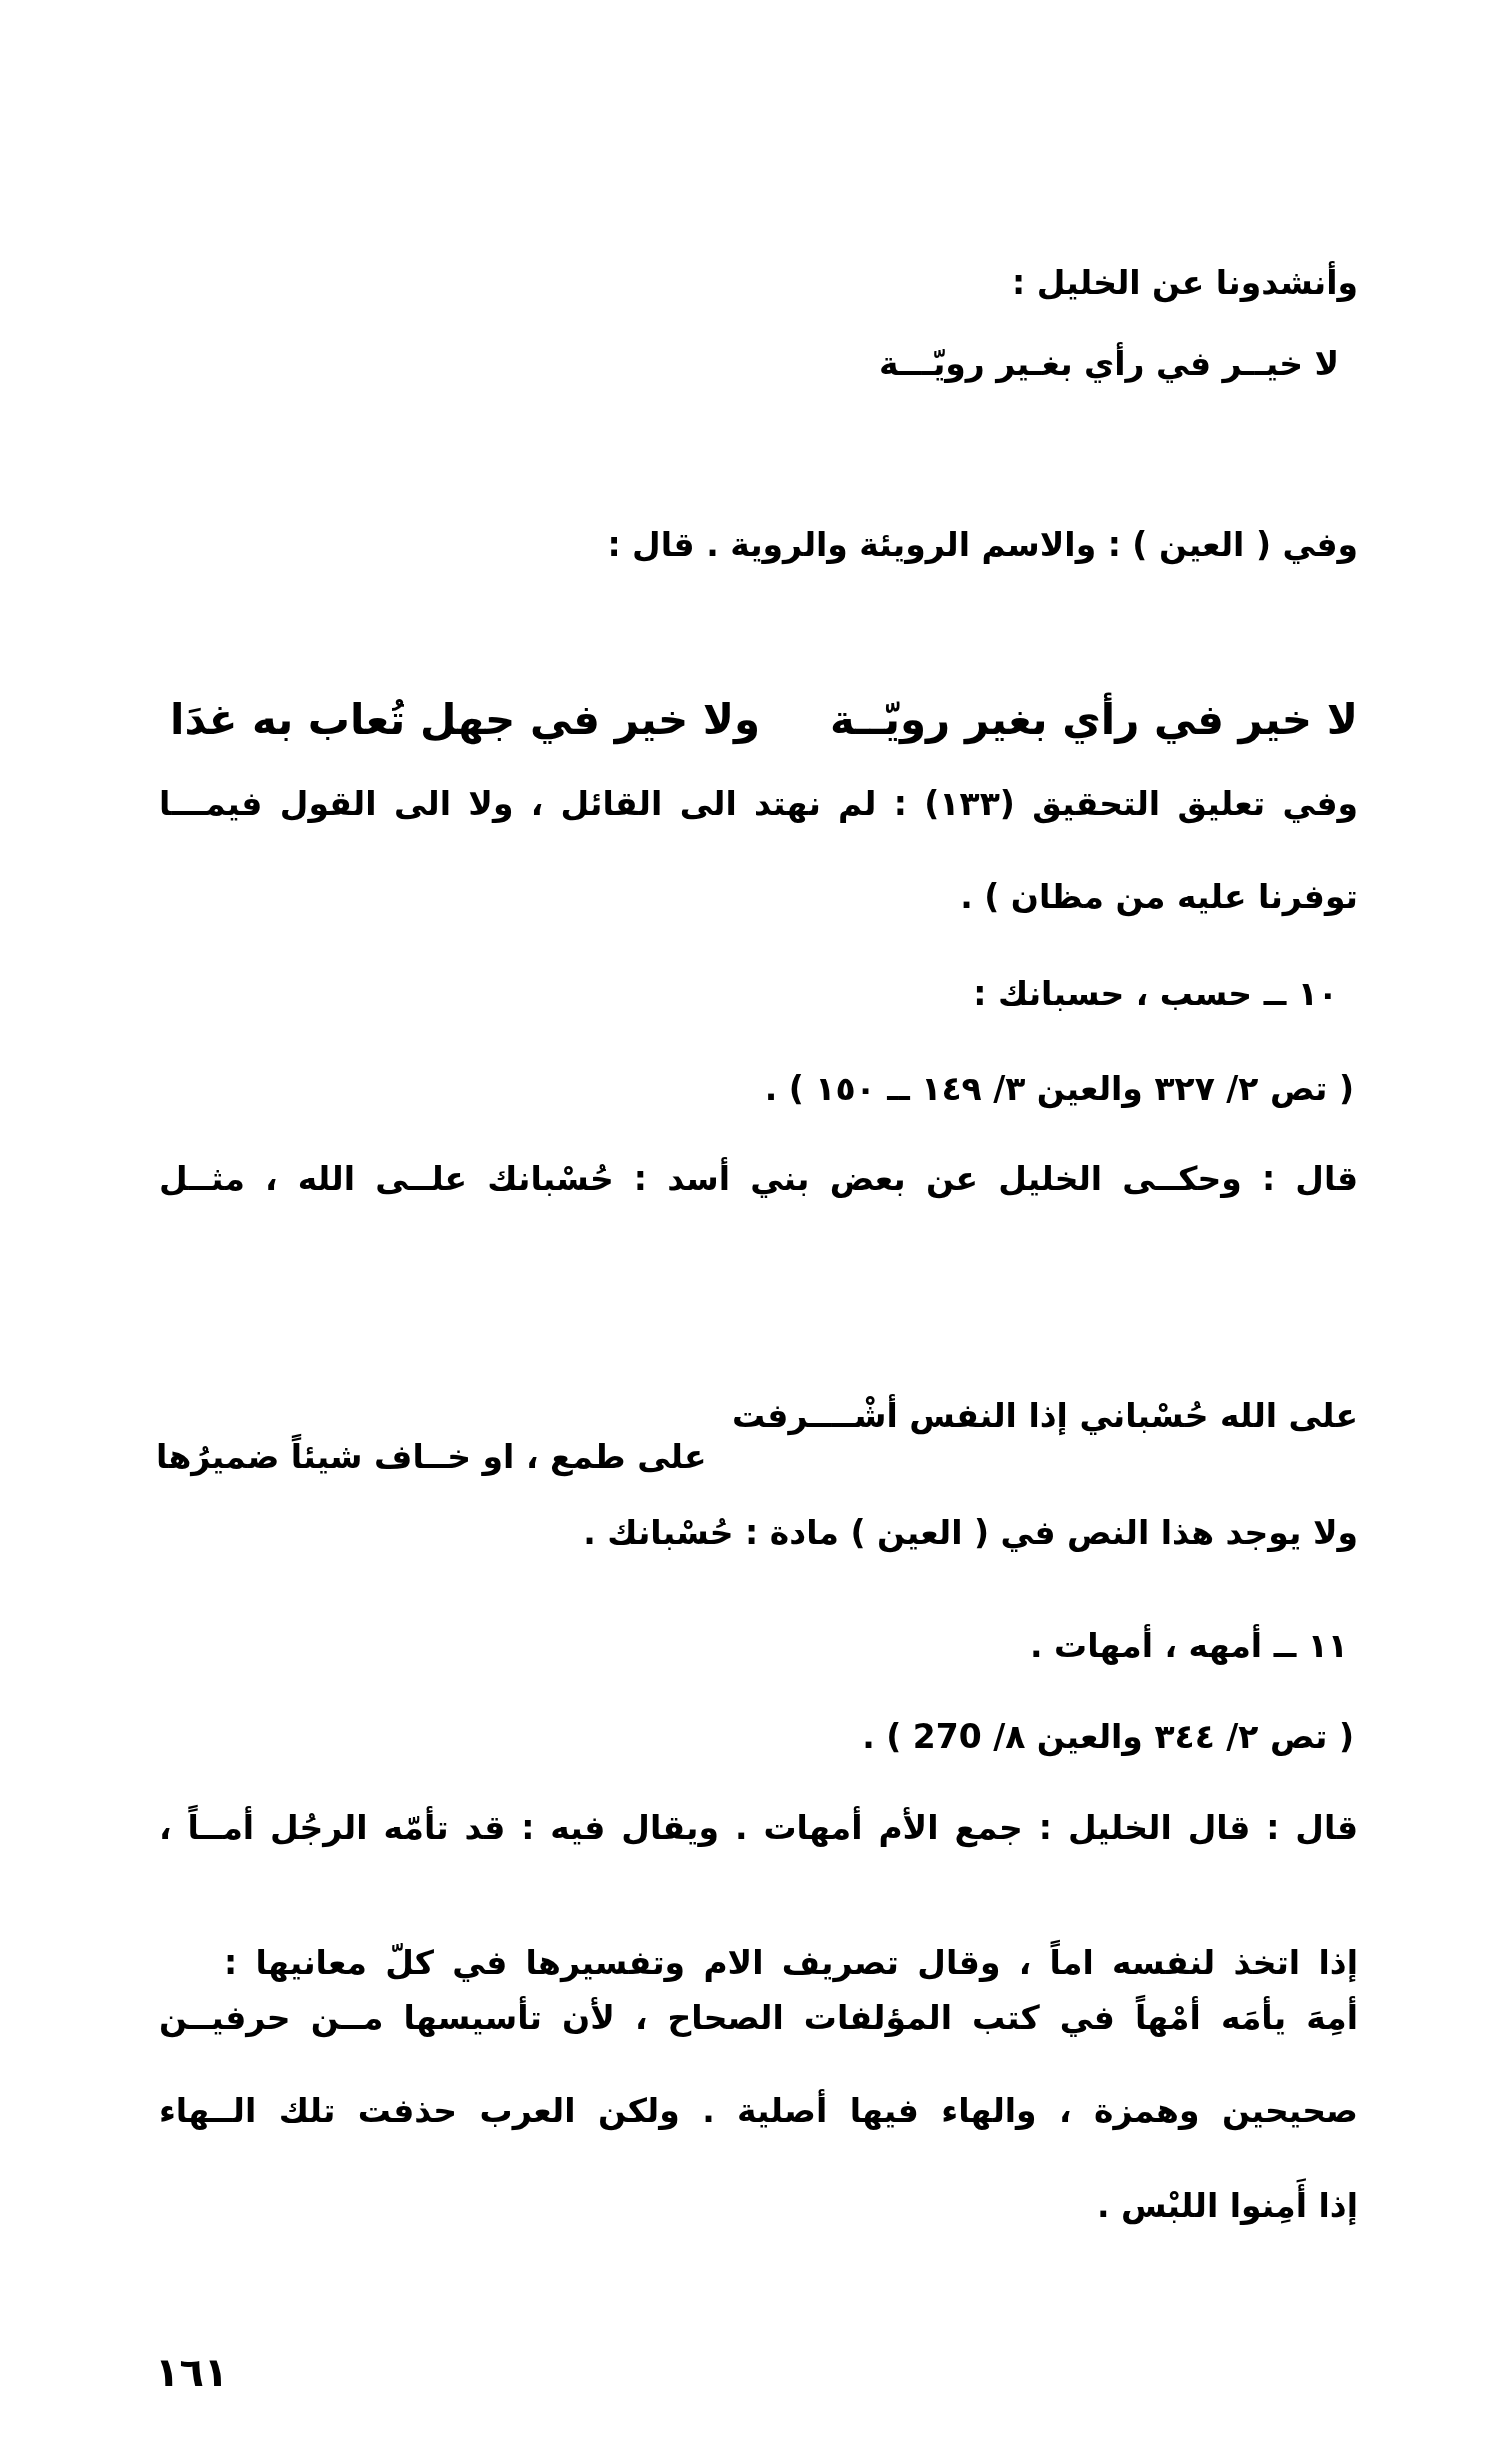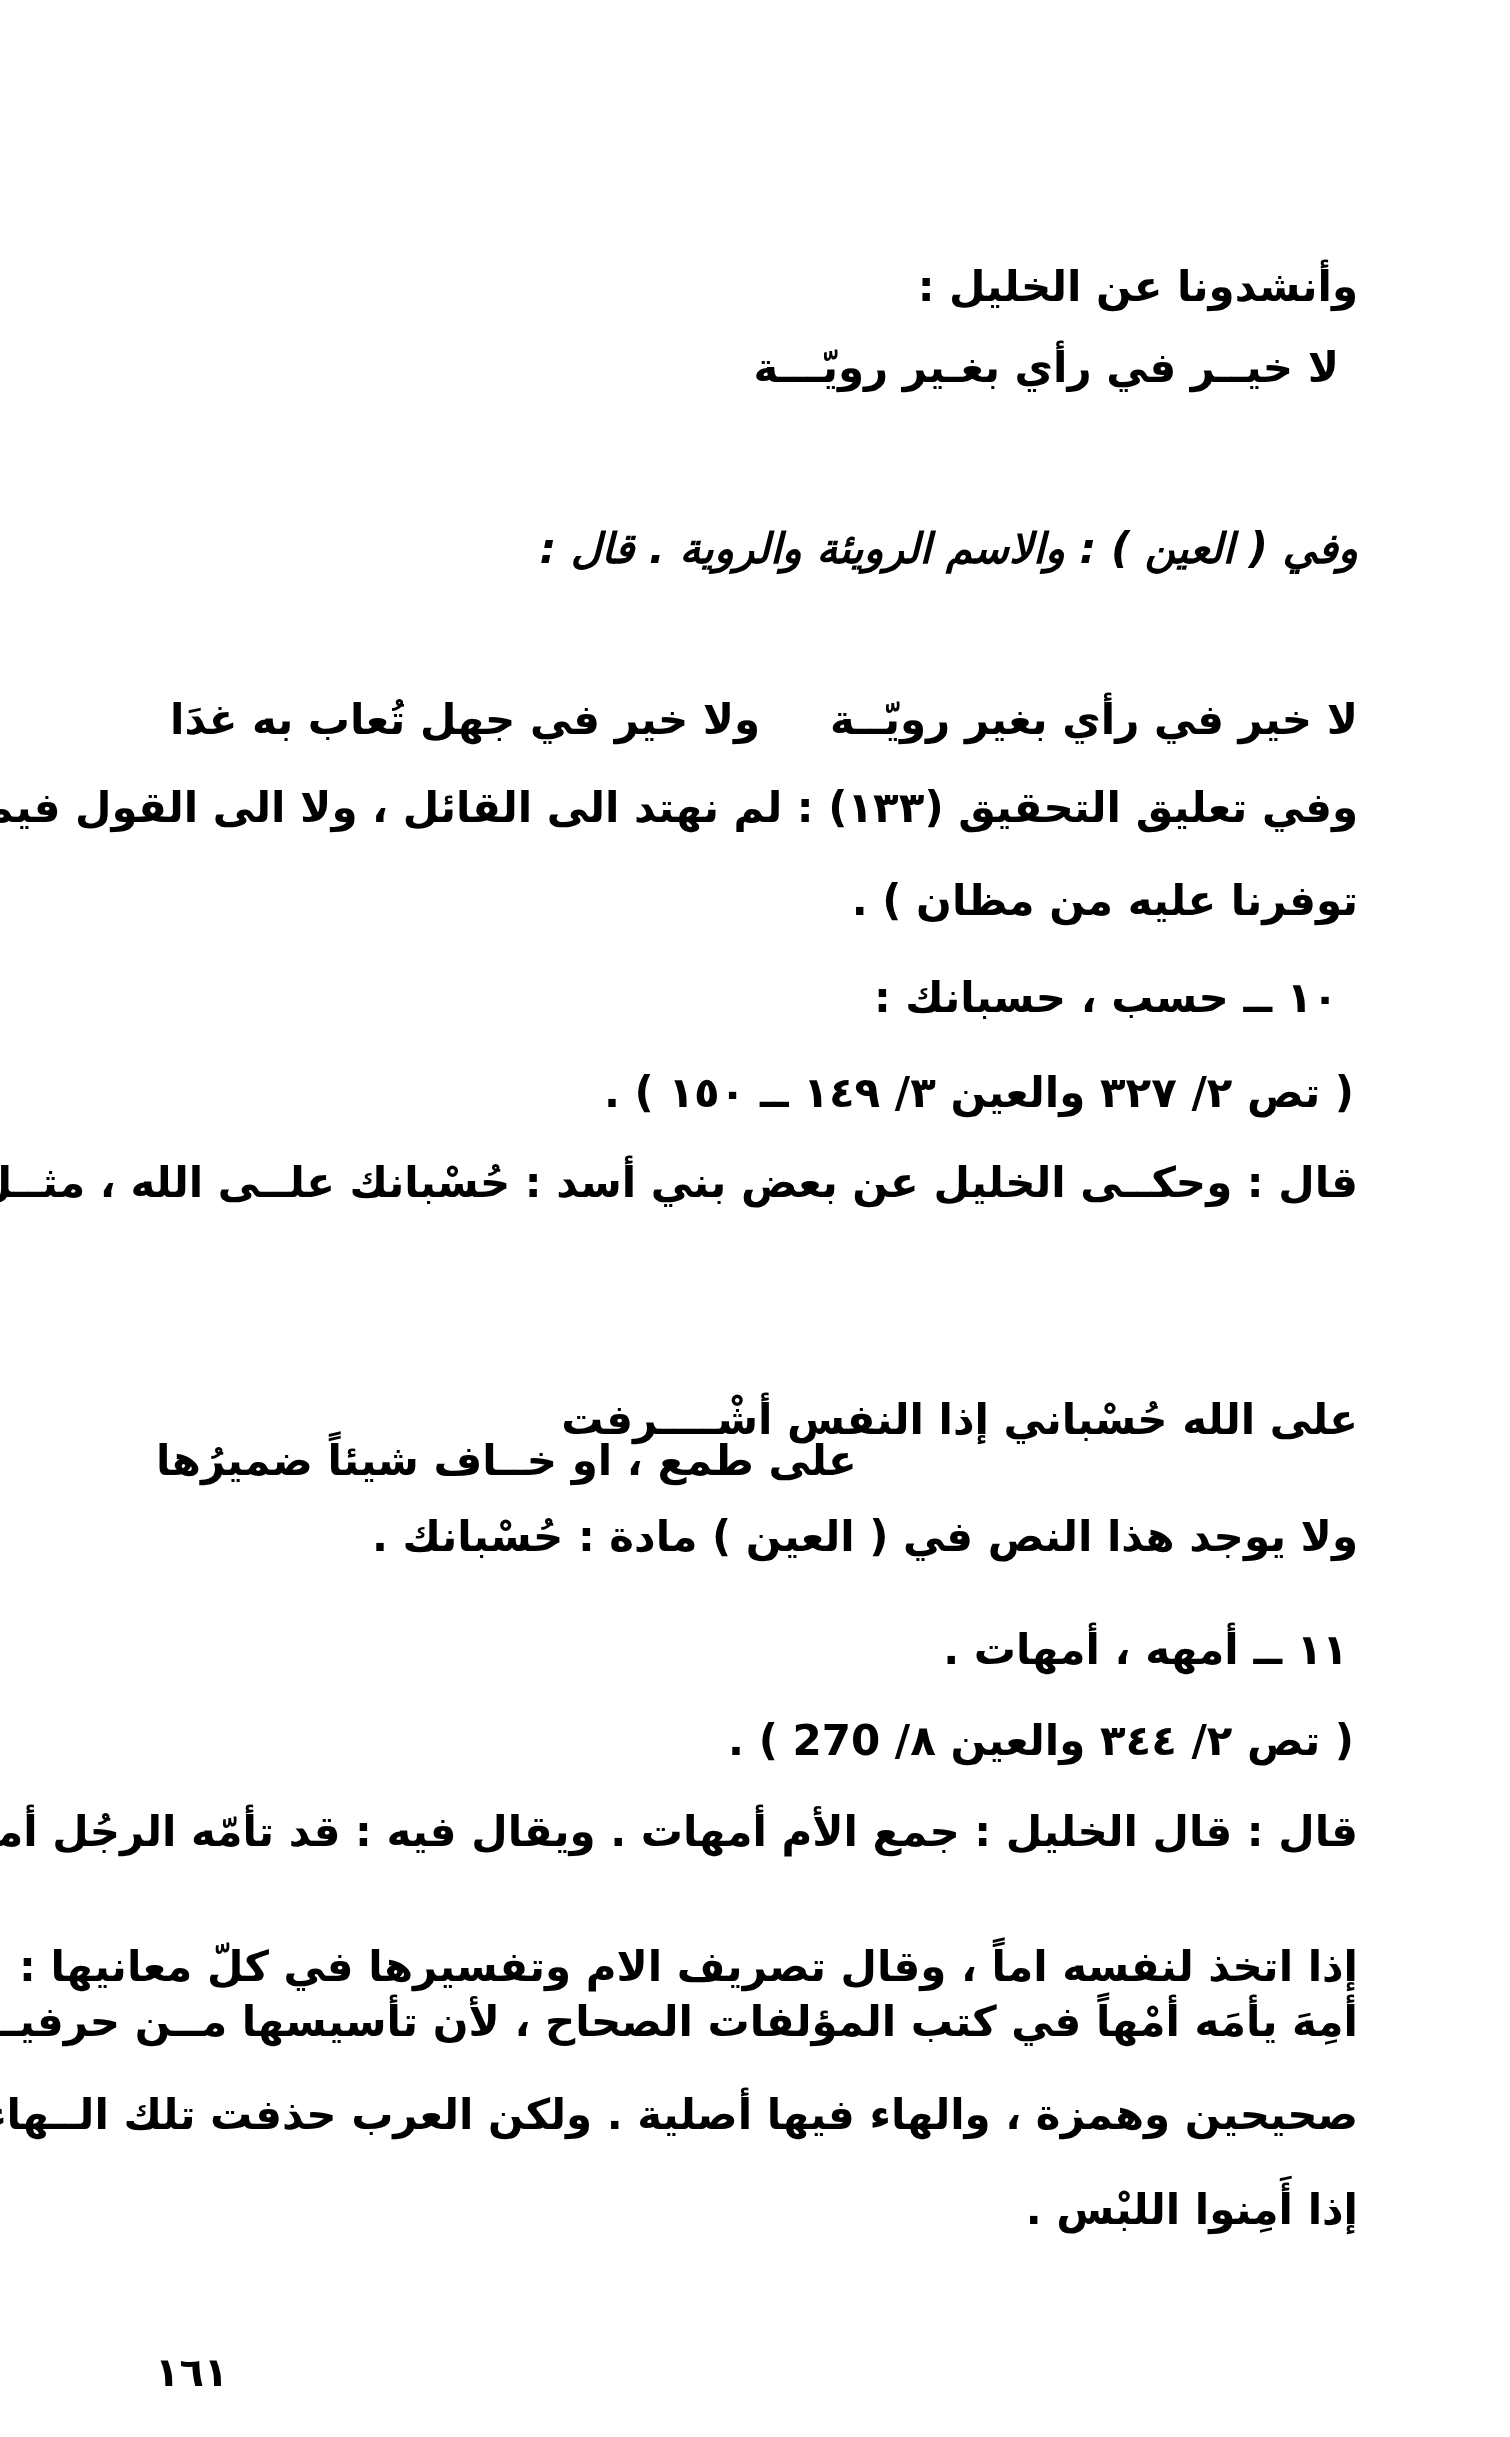--- a/index.html
+++ b/index.html
@@ -19,21 +19,21 @@
       position: absolute;
       left: 0; top: 0;
       width: 1511px;
       height: 2438px;
     }
     .line {
       position: absolute;
       direction: rtl;
       unicode-bidi: embed;
       white-space: nowrap;
-      font-size: 42px;
+      font-size: 33px;
       font-weight: bold;
       line-height: 1;
       letter-spacing: 0;
     }
     .right { right: 153px; }
     .justify {
       right: 153px;
       left: 159px;
       text-align: justify;
       text-align-last: justify;
@@ -63,21 +63,21 @@
   </style>
 </head>
 <body>
 
 <div class="page">
 
   <div class="line right" style="top:266px;">وأنشدونا عن الخليل :</div>
 
   <div class="line" style="top:347px; right:172px;">لا خيــر في رأي بغـير رويّـــة</div>
 
-  <div class="line right" style="top:528px;font-style:italic;">وفي ( العين ) : والاسم الرويئة والروية . قال :</div>
+  <div class="line right" style="top:528px;">وفي ( العين ) : والاسم الرويئة والروية . قال :</div>
 
   <div class="verse-row" style="top:699px;">
     <span>لا خير في رأي بغير رويّــة</span>
     <span>ولا خير في جهل تُعاب به غدَا</span>
   </div>
 
   <div class="line justify" style="top:787px;">وفي تعليق التحقيق (١٣٣) : لم نهتد الى القائل ، ولا الى القول فيمـــا</div>
   <div class="line right" style="top:880px;">توفرنا عليه من مظان ) .</div>
 
   <div class="line right" style="top:977px; right:173px;">١٠ ــ حسب ، حسبانك :</div>

